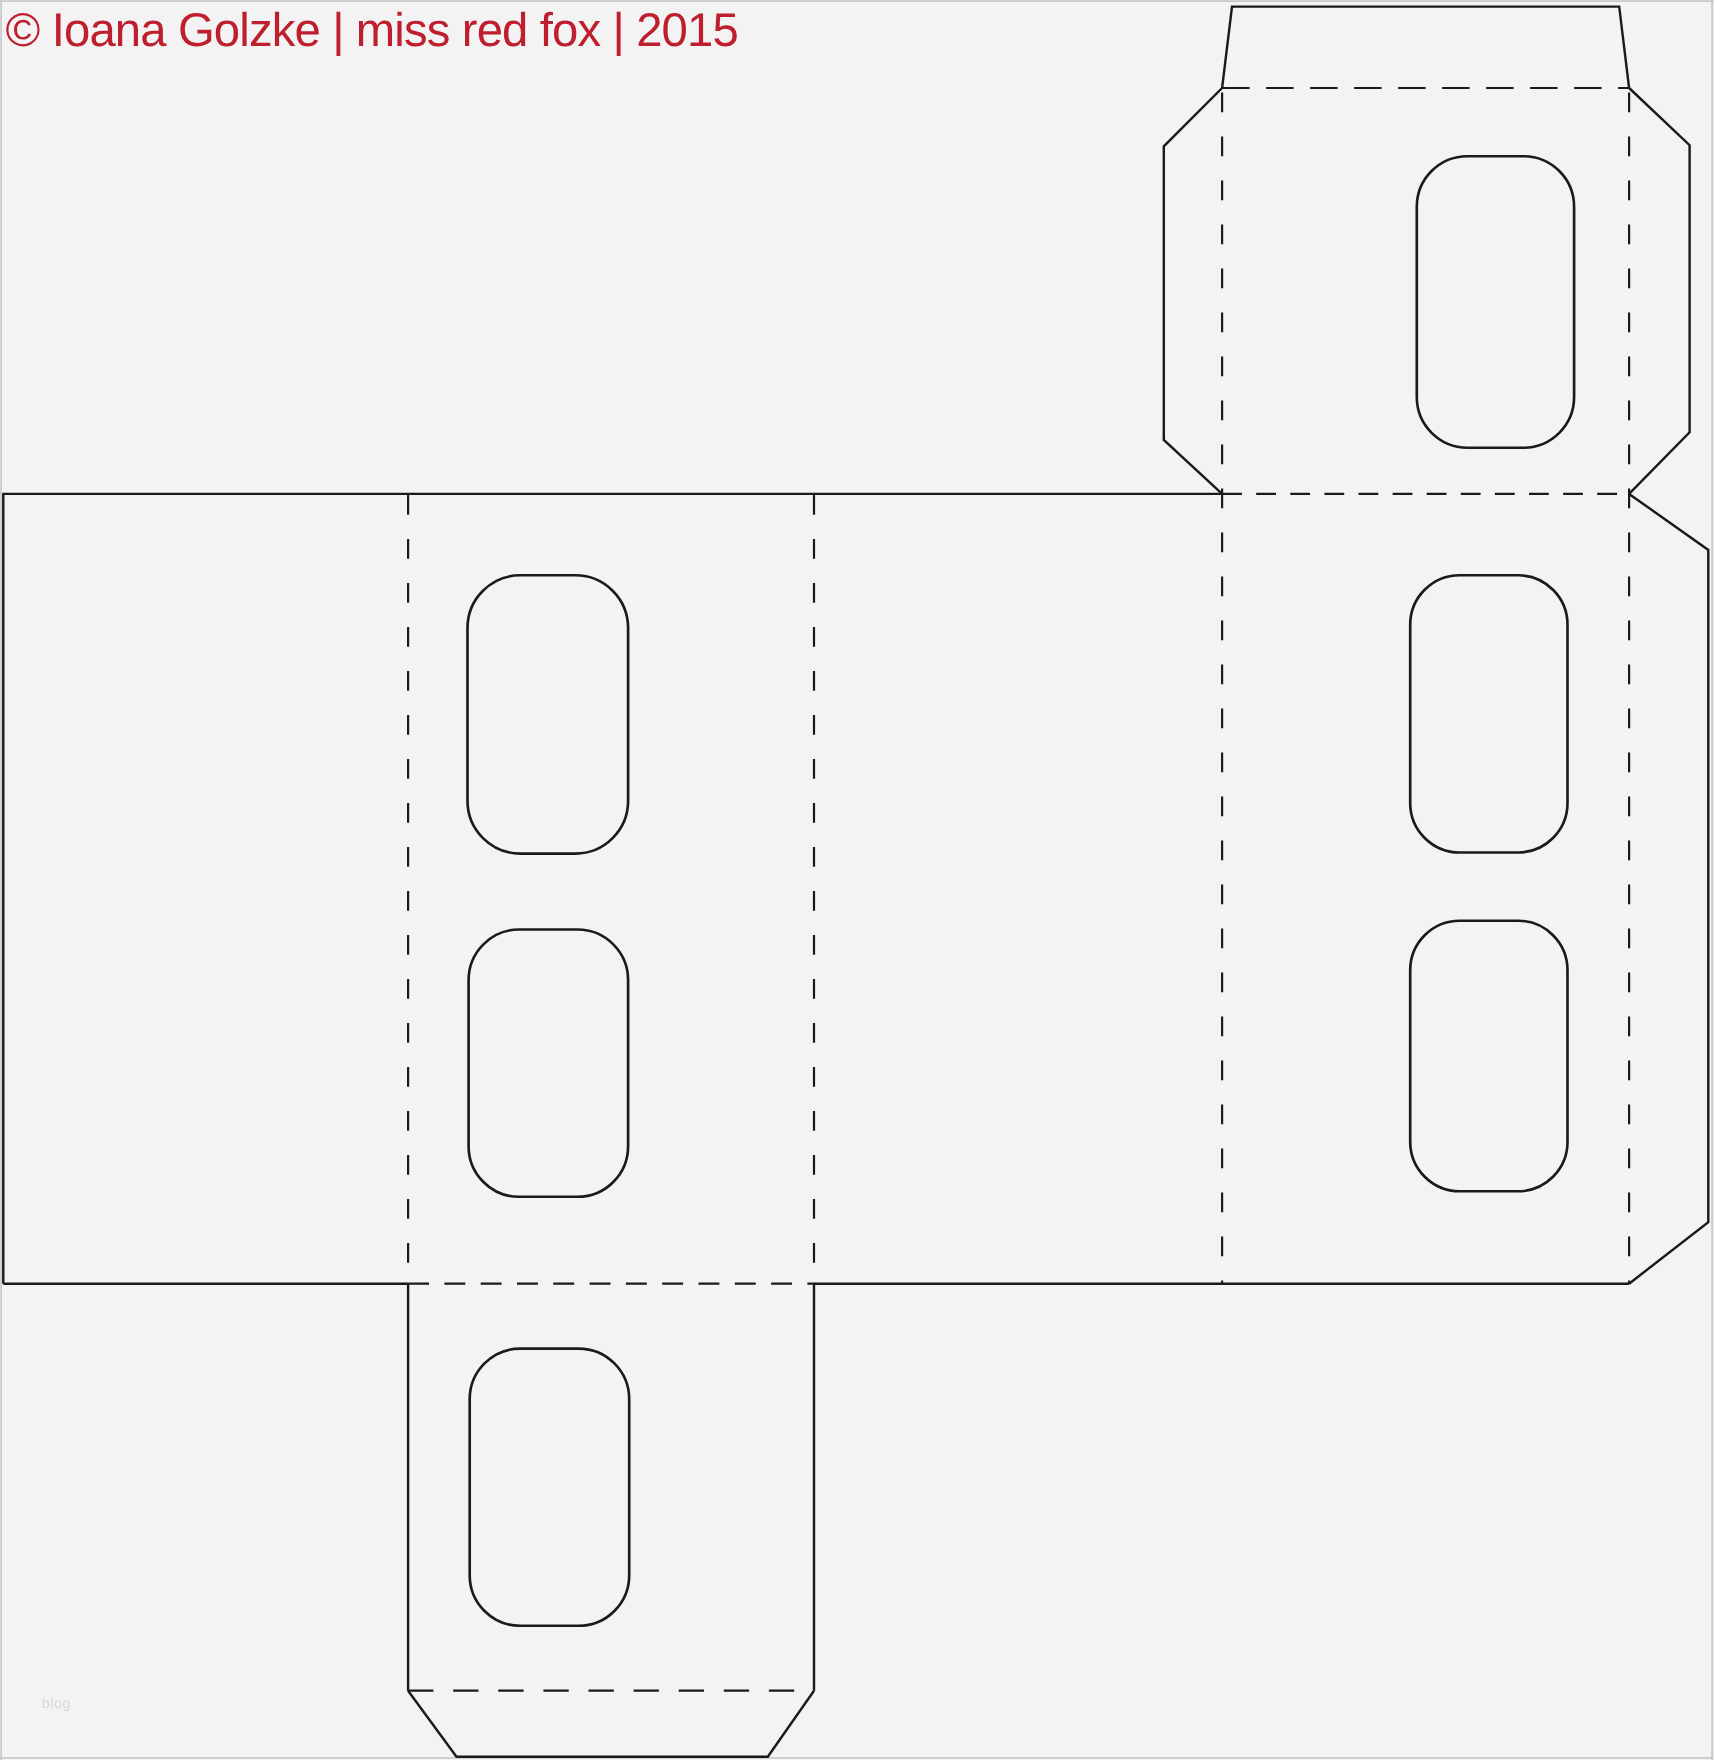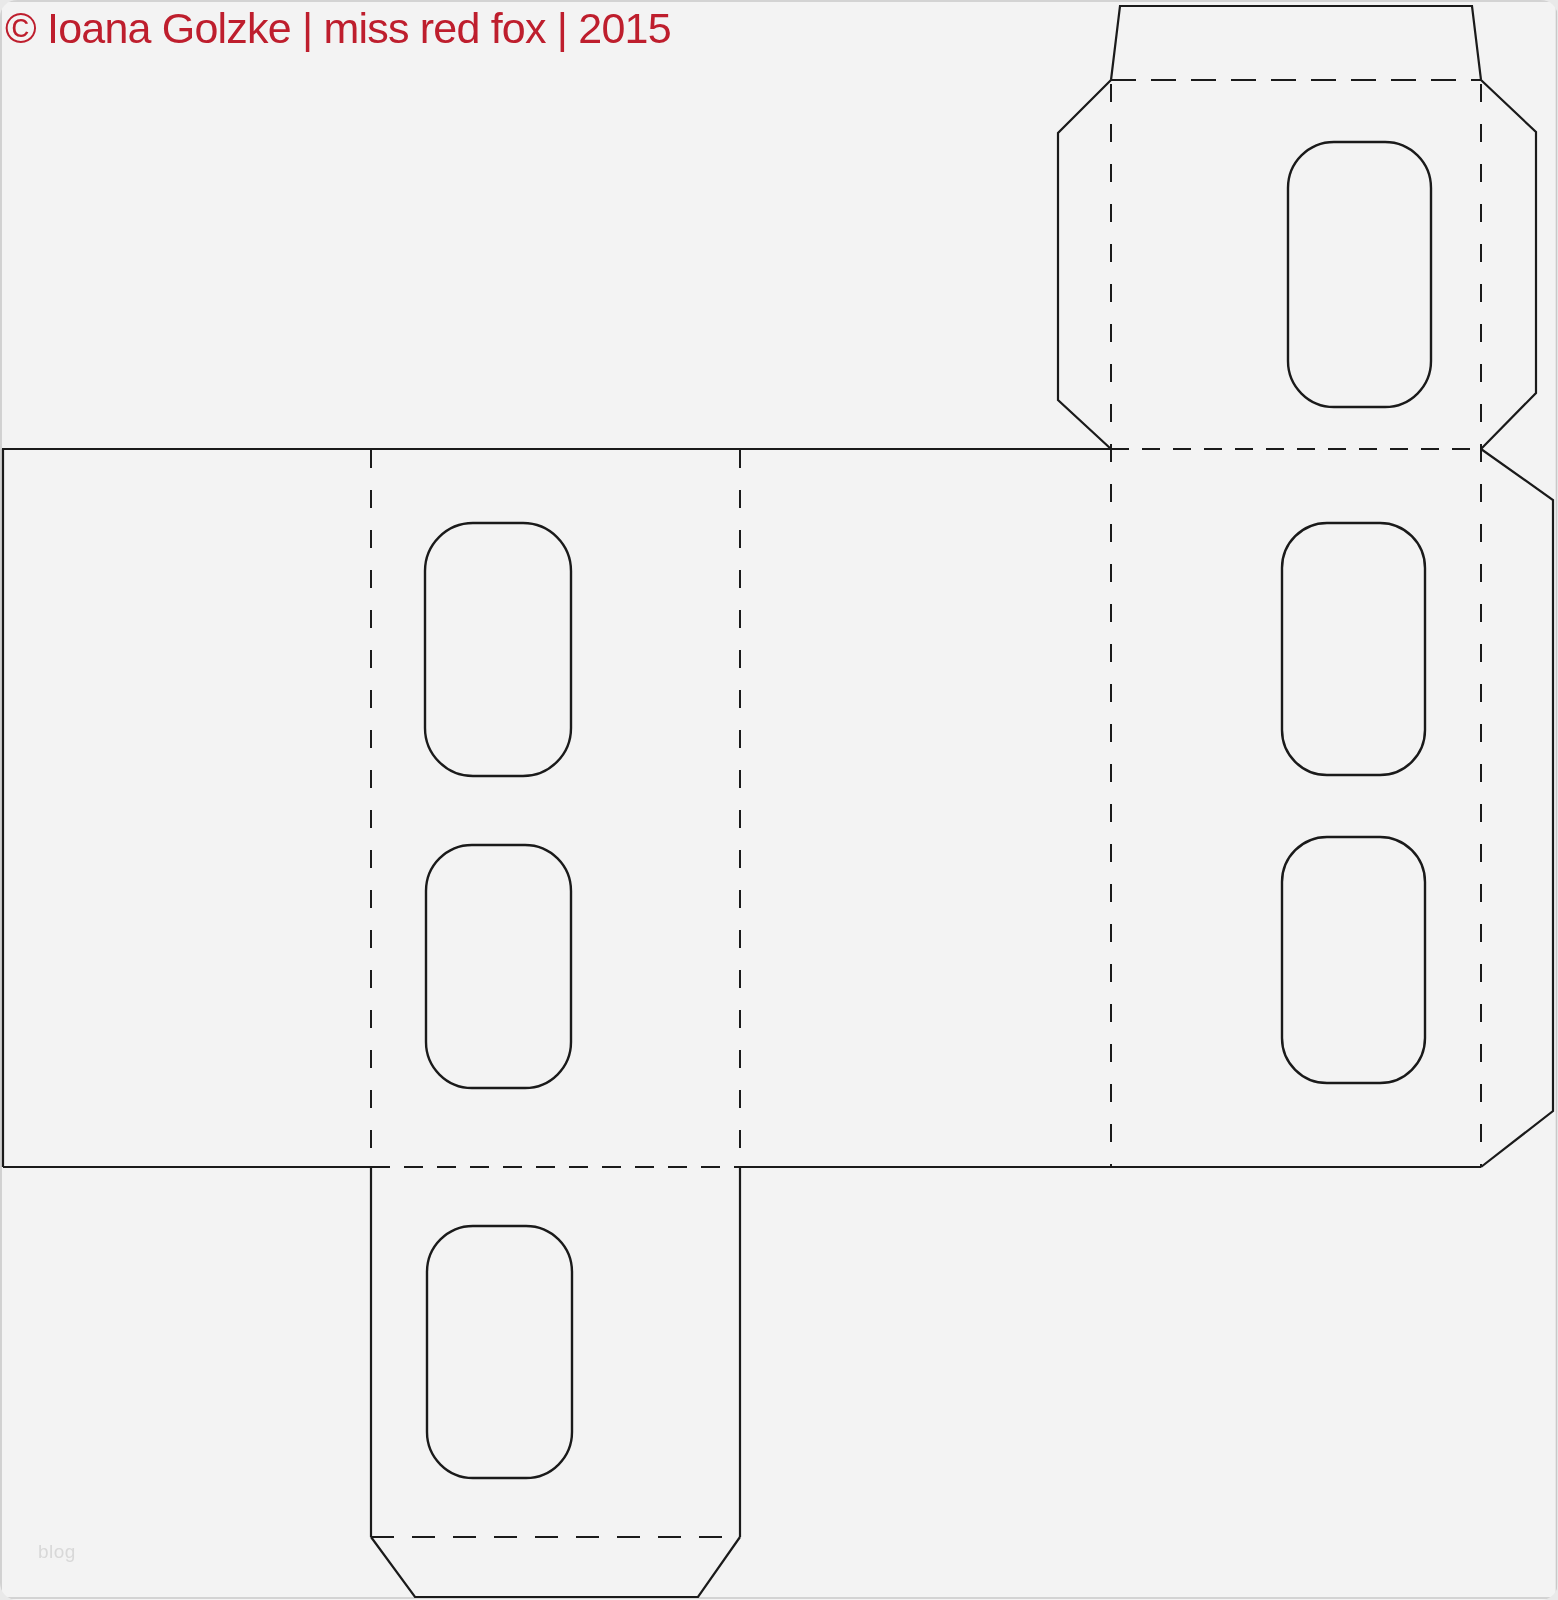--- a/index.html
+++ b/index.html
@@ -10,21 +10,20 @@
     --border:#c9c9c9;
     --watermark:#d8d8d8;
   }
   html,body{margin:0;padding:0;}
   body{background:#e9e9e9;font-family:"Liberation Sans", sans-serif;}
   .canvas{
     position:relative;
     width:1558px;height:1600px;
     background:var(--bg);
     overflow:hidden;
-    border-radius:17px;
   }
   svg.template{position:absolute;left:0;top:0;}
   .cut{fill:none;stroke:var(--cut);stroke-width:2.2;stroke-linejoin:miter;stroke-linecap:butt;}
   .window{fill:none;stroke:var(--cut);stroke-width:2.4;}
   .fold{fill:none;stroke:var(--fold);stroke-width:2;}
   .fold.v{stroke-dasharray:18 22;}
   .fold.h-lid{stroke-dasharray:25 15;}
   .fold.h-band{stroke-dasharray:18 13;}
   .fold.h-flap{stroke-dasharray:19 14;}
   .fold.h-tip{stroke-dasharray:23 18;}
@@ -38,21 +37,21 @@
     line-height:1.18;
     white-space:nowrap;
     font-weight:400;
   }
   .copyright.l1{top:3px;}
   .copyright.l2{top:56px;}
   .watermark{
     position:absolute;
     left:38px;top:1541px;
     color:var(--watermark);
-    font-size:19px;
+    font-size:13px;
     letter-spacing:0.5px;
   }
 </style>
 </head>
 <body>
 
 <div class="canvas">
 
   <svg class="template" width="1558" height="1600" viewBox="0 0 1558 1600">
 

